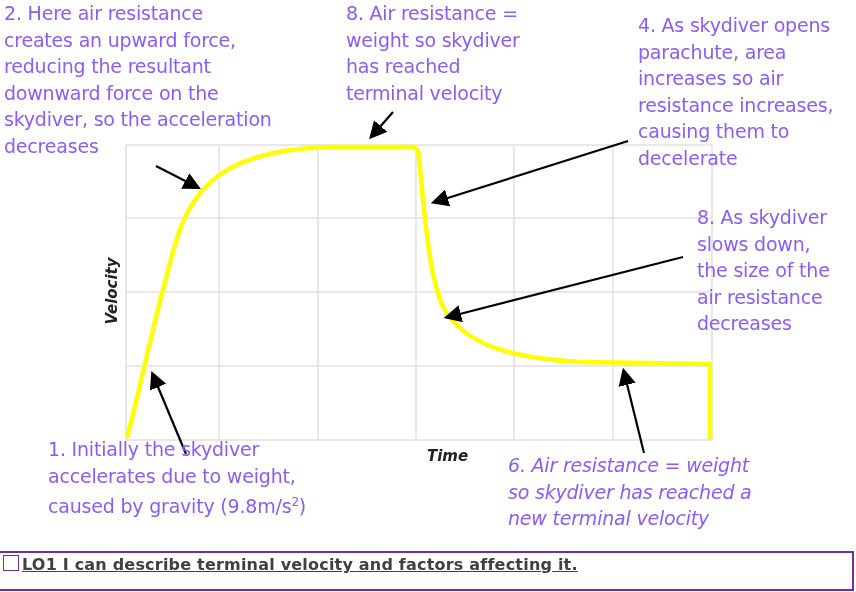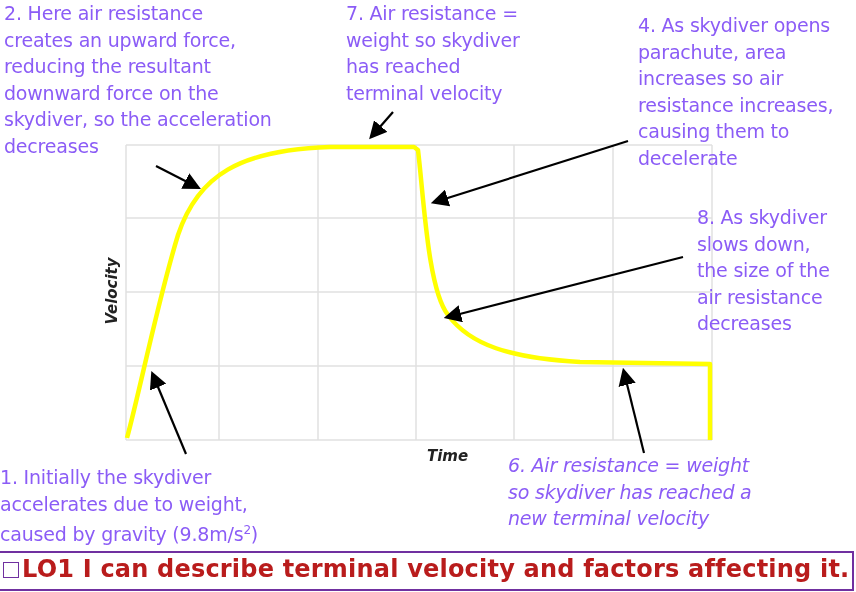--- a/index.html
+++ b/index.html
@@ -2,29 +2,29 @@
 <html><head>
 <meta charset="utf-8">
 <style>
   html, body { margin: 0; padding: 0; }
   body { width: 856px; height: 592px; background: #ffffff; position: relative; overflow: hidden; font-family: "DejaVu Sans", sans-serif; }
   .note { position: absolute; color: #8b5cf6; font-size: 19px; line-height: 26.5px; white-space: pre; letter-spacing: -0.2px; }
   #n2 { left: 4px; top: 0px; }
   #n3 { left: 346px; top: 0px; }
   #n4 { left: 638px; top: 12px; }
   #n5 { left: 697px; top: 204px; }
-  #n1 { left: 0px; top: 464px; }
+  #n1 { left: 0px; top: 436px; padding-left: 48px; }
   #n6 { left: 508px; top: 452px; font-style: italic; }
   .sup { font-size: 12px; vertical-align: 7px; }
   svg.chart { position: absolute; left: 0; top: 0; }
   .axis-label { position: absolute; font-family: "DejaVu Sans", sans-serif; font-weight: bold; font-style: italic; font-size: 15px; color: #222; }
   #ylabel { left: 72px; top: 282px; transform: rotate(-90deg); transform-origin: center; width: 80px; text-align: center; }
   #xlabel { left: 399px; top: 447px; margin-left: 28px; }
   .lo-bar { position: absolute; left: 0; top: 551px; width: 852px; height: 36px; border: 2px solid #7030a0; border-left: none; }
-  .lo-text { position: absolute; left: 3px; top: 555px; color: #b91c1c; font-weight: bold; font-size: 24px; white-space: pre; letter-spacing: 0.2px; }
+  .lo-text { position: absolute; left: 3px; top: 555px; color: #404040; font-weight: bold; font-size: 16px; white-space: pre; letter-spacing: 0.2px; text-decoration: underline; }
   .checkbox { display: inline-block; width: 14px; height: 14px; border: 1.5px solid #7030a0; margin-right: 3px; vertical-align: -1px; }
 </style>
 </head>
 <body>
 
 <svg class="chart" width="856" height="592" viewBox="0 0 856 592">
   <defs>
     <marker id="ah" markerWidth="8" markerHeight="8" refX="6" refY="4" orient="auto" markerUnits="strokeWidth">
       <path d="M0,0 L8,4 L0,8 z" fill="#000"></path>
     </marker>
@@ -56,21 +56,21 @@
 
 <div id="ylabel" class="axis-label">Velocity</div>
 <div id="xlabel" class="axis-label">Time</div>
 
 <div id="n2" class="note">2. Here air resistance
 creates an upward force,
 reducing the resultant
 downward force on the
 skydiver, so the acceleration
 decreases</div>
-<div id="n3" class="note">7. Air resistance =
+<div id="n3" class="note">8. Air resistance =
 weight so skydiver
 has reached
 terminal velocity</div>
 <div id="n4" class="note">4. As skydiver opens
 parachute, area
 increases so air
 resistance increases,
 causing them to
 decelerate</div>
 <div id="n5" class="note">8. As skydiver

